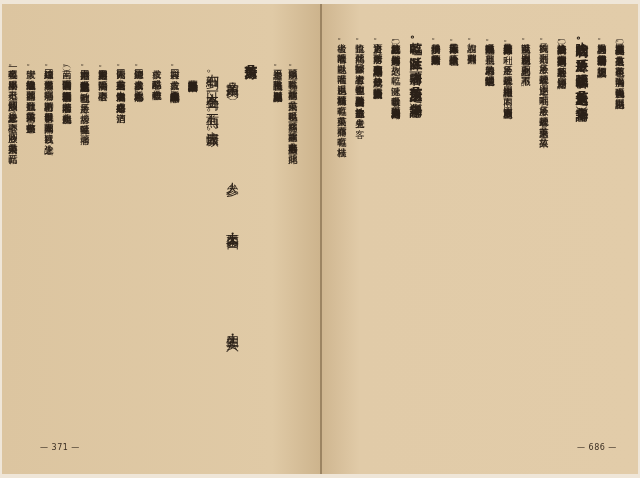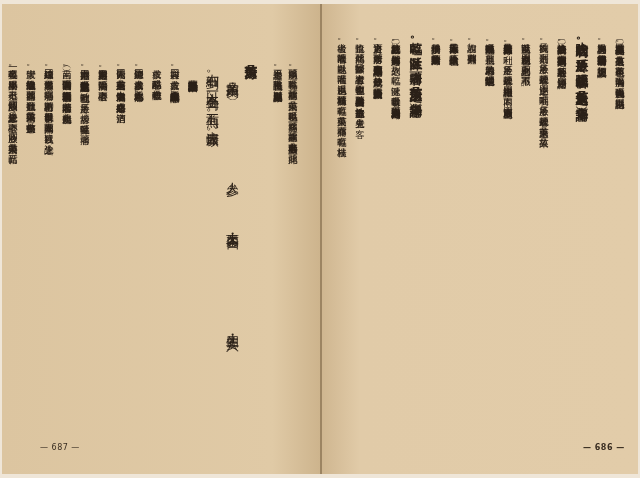--- a/index.html
+++ b/index.html
@@ -62,21 +62,21 @@
         <div class="col small" style="left: 149px; top: 58px;">求眞按　噫醋及醋心。吞酸嘈雜也。</div>
         <div class="col small" style="left: 131px; top: 58px;">聖濟總錄曰。人參湯（求眞按　此即本方也）治心痛。</div>
         <div class="col small" style="left: 113px; top: 58px;">張元素氏曰。吳茱萸湯之用有三。去胸中之逆氣滿塞。止心腹感寒之疞痛。消宿酒。</div>
         <div class="col small" style="left: 95px; top: 58px;">東洞翁本方定義曰。治嘔而胸滿。心下痞鞕者。</div>
         <div class="col small" style="left: 77px; top: 58px;">方機本方主治曰。食穀欲嘔者（方意以氣逆爲主證）。吐利（吐瀉也）。手足厥冷。煩躁者。乾嘔吐涎沫。頭痛者</div>
         <div class="col small" style="left: 59px; top: 58px;">（南呂）。嘔而胸滿者（紫圓）。腳氣上攻而嘔者（紫圓）。若因水腫而嘔者。非此湯所知也。</div>
         <div class="col small" style="left: 41px; top: 58px;">續建殊錄曰。一男客常患頭痛。痛則嘔發。劇時語言不出。但以手自擊其首。家人不知其頭痛。皆以爲狂。先生診之。</div>
         <div class="col small" style="left: 23px; top: 58px;">腹大攣。恰如引線之傀儡狀。蓋因頭痛甚。有如狂狀也。除與吳茱萸湯。二帖藥盡疾愈。</div>
         <div class="col small" style="left: 5px; top: 58px;">一人卒發乾嘔。腸與小半夏湯。七日不差。煩悶四肢厥冷。於是迎先生診之。心下痞鞕。四肢厥冷。乃與吳茱萸湯。三帖而</div>
       </div>
-    <div class="pagenum" style="left:38px; top:439px;">— 687 —</div>
+    <div class="pagenum" style="left:38px; top:439px;">— 371 —</div>
   </div>
   <div class="gutter"></div>
   <div class="page right">
     <div class="cols" id="right-cols">
         <div class="col small" style="left: 292px; top: 32px;">〔註〕以產吳國之茱萸爲佳品。故有吳茱萸之名。茱萸即本名也。嘔而胸滿者。先嘔而後胸滿也。則以嘔爲主證。</div>
         <div class="col small" style="left: 274px; top: 32px;">胸滿爲客證矣。與小柴胡湯之胸脅苦滿而嘔者不同。須切記之不可失誤。</div>
         <div class="col heading" style="left: 254px; top: 28px;">少陰病吐利。手足厥冷。煩躁欲死者。吳茱萸湯主之。（傷寒論）</div>
         <div class="col small" style="left: 234px; top: 32px;">〔註〕本條載於少陰病篇。驟觀之當爲因陰利而列之。其吐利手足厥冷者。類於四逆湯證。</div>
         <div class="col small" style="left: 216px; top: 32px;">劉棟氏云。下利清穀。手足厥冷。煩躁欲死者。四逆湯主之。嘔吐下利。手足厥冷。煩躁欲死者。吳茱萸湯主之。故吳茱</div>
         <div class="col small" style="left: 198px; top: 32px;">萸湯以吐爲主。四逆湯以利爲主也。此下利二證之別。不可不識。</div>
@@ -84,15 +84,15 @@
         <div class="col small" style="left: 162px; top: 32px;">此方以嘔吐煩躁爲主。是其別也。又治腳氣冲心。煩憒嘔逆悶亂者。</div>
         <div class="col small" style="left: 144px; top: 32px;">如右說。其間自有分別。</div>
         <div class="col small" style="left: 126px; top: 32px;">又濕勵氏本方條下云。爲少陰厥陰之候也。</div>
         <div class="col small" style="left: 108px; top: 32px;">仲景單稱少陰病。其實少陰兼厥陰病可知。</div>
         <div class="col heading" style="left: 88px; top: 28px;">乾嘔。吐涎沫。頭痛者。吳茱萸湯主之。（傷寒論）</div>
         <div class="col small" style="left: 68px; top: 32px;">〔註〕此亦載於厥陰篇。然因與前條有連絡。故列之。乾嘔。吐涎沫。食穀欲嘔者。與嘔而胸滿之三證同爲水毒由內</div>
         <div class="col small" style="left: 50px; top: 32px;">之下方迫於胃。所致頭疼者。此毒更上迫而便及頭腦之類證。故仲景欲示此意。不揭於太陰少陰篇而載於厥</div>
         <div class="col small" style="left: 32px; top: 32px;">陰篇也。然此頭痛。據醫斷云。證有主客者。即物有主客也。治其主者而客證自然去矣。故治法宜分主客也。主者先見。客</div>
         <div class="col small" style="left: 14px; top: 32px;">者後出。故吐而渴者。以吐爲主。渴而吐者。以渴爲主也。桂枝湯有頭痛。有乾嘔。吳茱萸湯。亦有頭痛。有乾嘔。桂枝湯</div>
       </div>
-    <div class="pagenum" style="left:261px; top:439px;font-weight:bold;">— 686 —</div>
+    <div class="pagenum" style="left:255px; top:439px;">— 686 —</div>
   </div>
 </div>
 
 </body></html>

